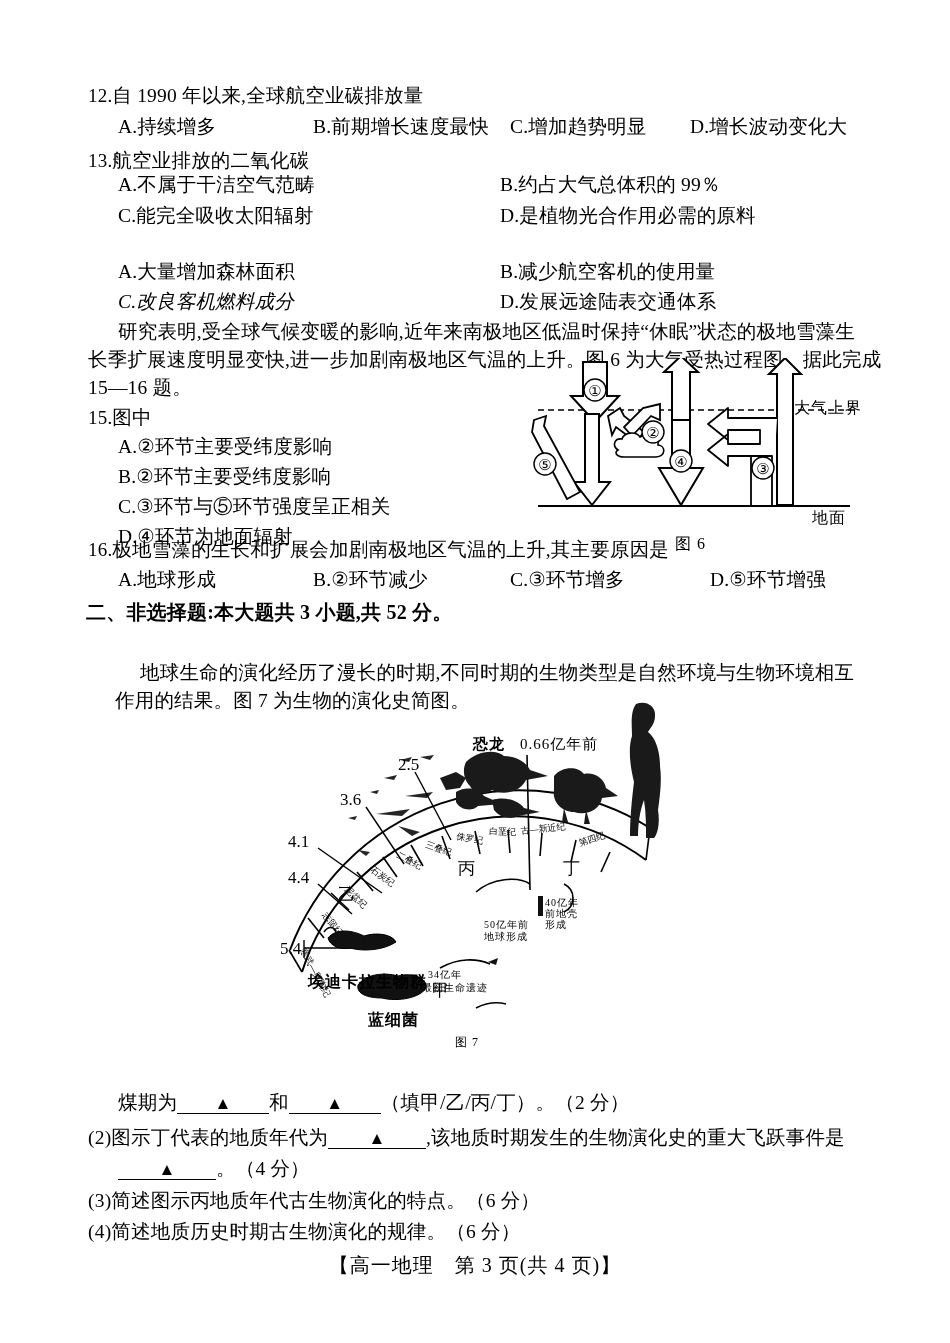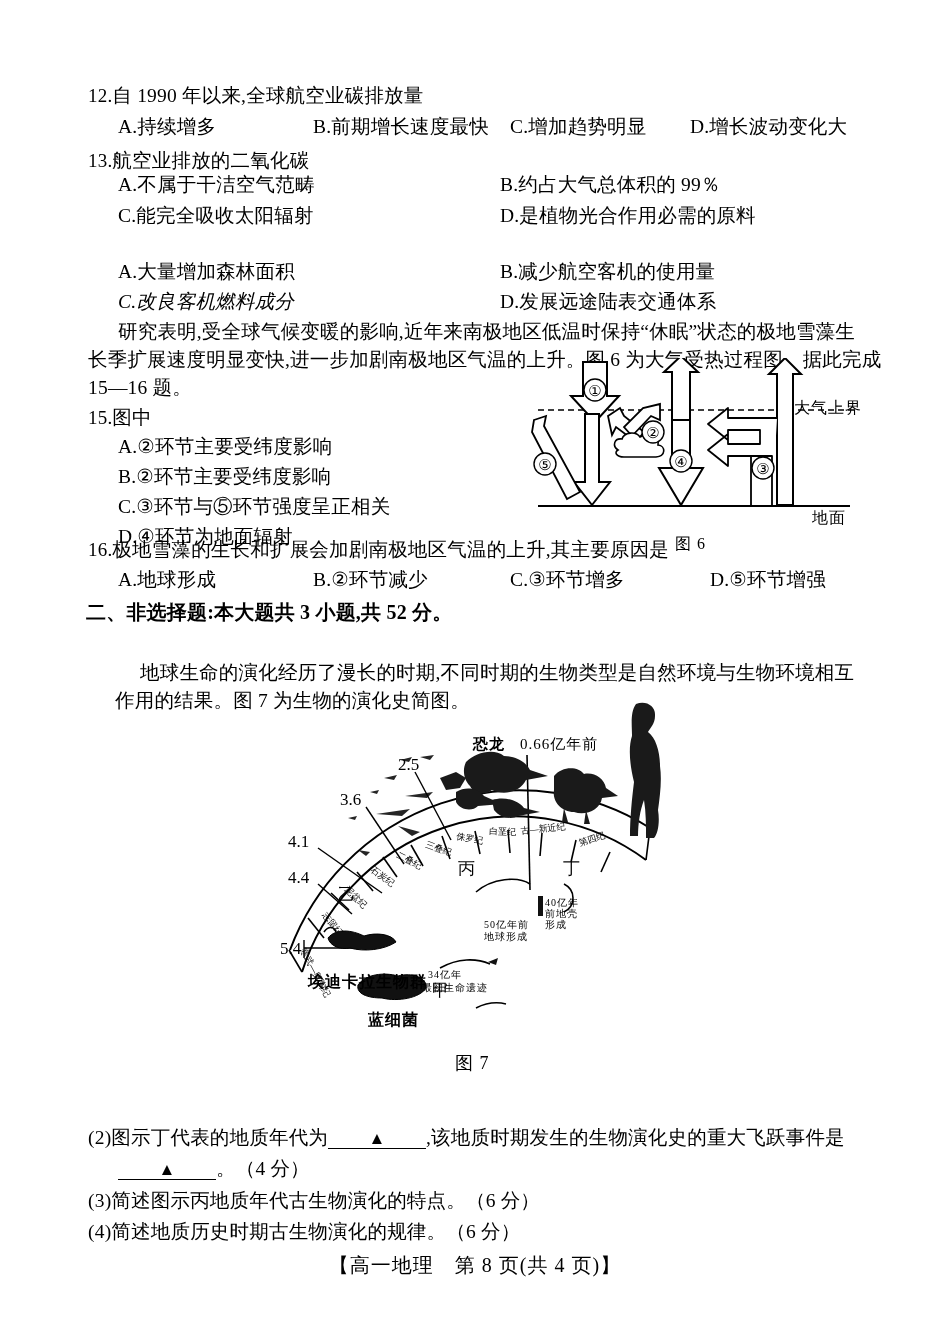--- a/index.html
+++ b/index.html
@@ -326,29 +326,32 @@
     <div class="figcap" style="left:265px; top:196px; font-size:10px;">40亿年</div>
     <div class="figcap" style="left:265px; top:207px; font-size:10px;">前地壳</div>
     <div class="figcap" style="left:265px; top:218px; font-size:10px;">形成</div>
 
     <div class="figcap" style="left:148px; top:268px; font-size:10px;">34亿年</div>
     <div class="figcap" style="left:142px; top:281px; font-size:10px;">最初生命遗迹</div>
 
     <div class="figcap" style="left:28px; top:272px; font-size:16px; font-weight:bold;">埃迪卡拉生物群</div>
     <div class="figcap" style="left:88px; top:310px; font-size:16px; font-weight:bold;">蓝细菌</div>
 
-    <div class="figcap" style="left:175px; top:351px; font-size:18px;">图 7</div>
-  </div>
-
+    <div class="figcap" style="left:175px; top:334px; font-size:12px;">图 7</div>
+  </div>
+
+  <div class="qline" style="left:118px; top:1093px;">
+    <span>煤期为</span><span class="blankline" style="width:92px;"><span class="tri">▲</span></span><span>和</span><span class="blankline" style="width:92px;"><span class="tri">▲</span></span><span>（填甲/乙/丙/丁）。（2 分）</span>
+  </div>
 
   <div class="qline" style="left:88px; top:1128px;">
     <span>(2)图示丁代表的地质年代为</span><span class="blankline" style="width:98px;"><span class="tri">▲</span></span><span>,该地质时期发生的生物演化史的重大飞跃事件是</span>
   </div>
   <div class="qline" style="left:118px; top:1159px;">
     <span class="blankline" style="width:98px;"><span class="tri">▲</span></span><span>。（4 分）</span>
   </div>
 
   <div class="qline" style="left:88px; top:1191px;">(3)简述图示丙地质年代古生物演化的特点。（6 分）</div>
   <div class="qline" style="left:88px; top:1222px;">(4)简述地质历史时期古生物演化的规律。（6 分）</div>
 
-  <div class="footer">【高一地理　第 8 页(共 4 页)】</div>
+  <div class="footer">【高一地理　第 3 页(共 4 页)】</div>
 
 </div>
 
 </body></html>

